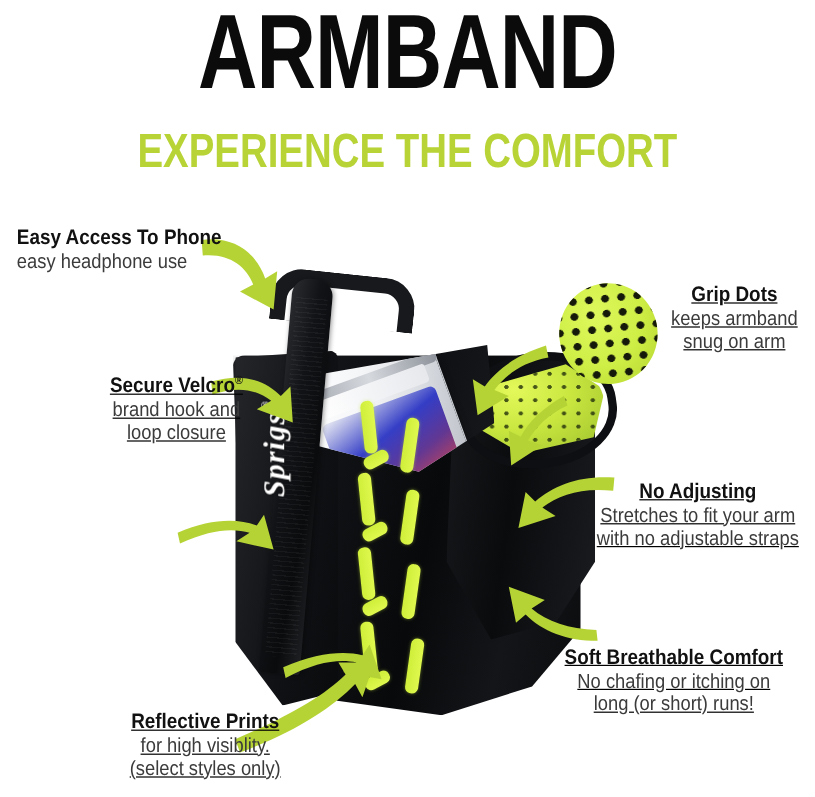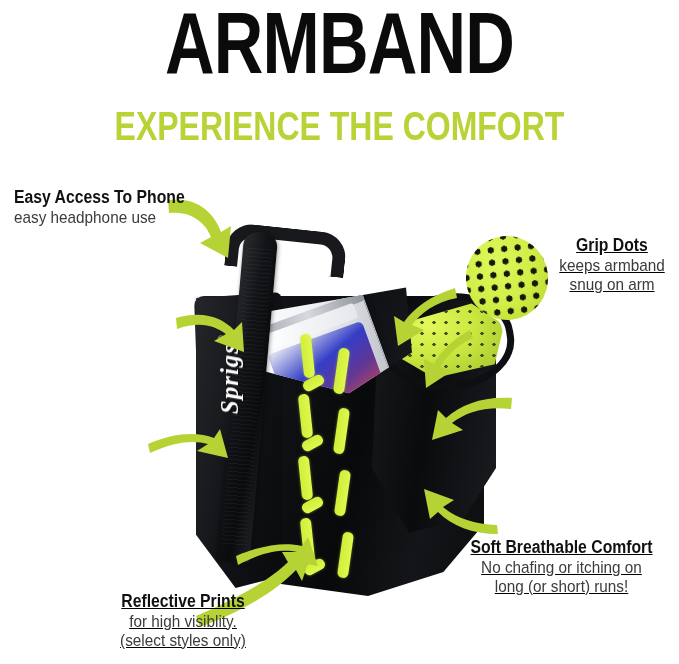--- a/index.html
+++ b/index.html
@@ -277,34 +277,44 @@
     <path class="arw" d="M498,534 C472,534 452,526 438,512 L430,519 L424,489 L454,500 L443,507 C456,518 474,524 497,525 Z"></path>
 
     <path class="arw" d="M470,330 C452,340 440,352 434,364 L424,359 L426,388 L452,371 L440,367 C447,356 457,345 473,338 Z"></path>
   </svg>
 
   <div class="callout al" style="left:14px; top:188px;">
     <div class="hd">Easy Access To Phone</div>
     <div class="bd">easy headphone use</div>
   </div>
 
-
-
-  <div class="callout ac" style="left:74px; top:592px; width:218px;text-align:center;">
+  <div class="callout ac" style="left:52px; top:312px; width:190px;">
+    <div class="hd"><span>Secure Velcro</span><span class="sup">®</span></div>
+    <div class="bd">brand hook and</div>
+    <div class="bd">loop closure</div>
+  </div>
+
+
+  <div class="callout ac" style="left:62px; top:592px; width:218px;text-align:center;">
     <div class="hd">Reflective Prints</div>
     <div class="bd">for high visiblity.</div>
     <div class="bd">(select styles only)</div>
   </div>
 
   <div class="callout ac" style="left:548px; top:236px; width:128px;">
     <div class="hd">Grip Dots</div>
     <div class="bd">keeps armband</div>
     <div class="bd">snug on arm</div>
   </div>
 
+  <div class="callout ac" style="left:484px; top:400px; width:195px;">
+    <div class="hd">No Adjusting</div>
+    <div class="bd">Stretches to fit your arm</div>
+    <div class="bd">with no adjustable straps</div>
+  </div>
 
   <div class="callout ac" style="left:444px; top:538px; width:235px;">
     <div class="hd">Soft Breathable Comfort</div>
     <div class="bd">No chafing or itching on</div>
     <div class="bd">long (or short) runs!</div>
   </div>
 
 </div>
 
 </body></html>

